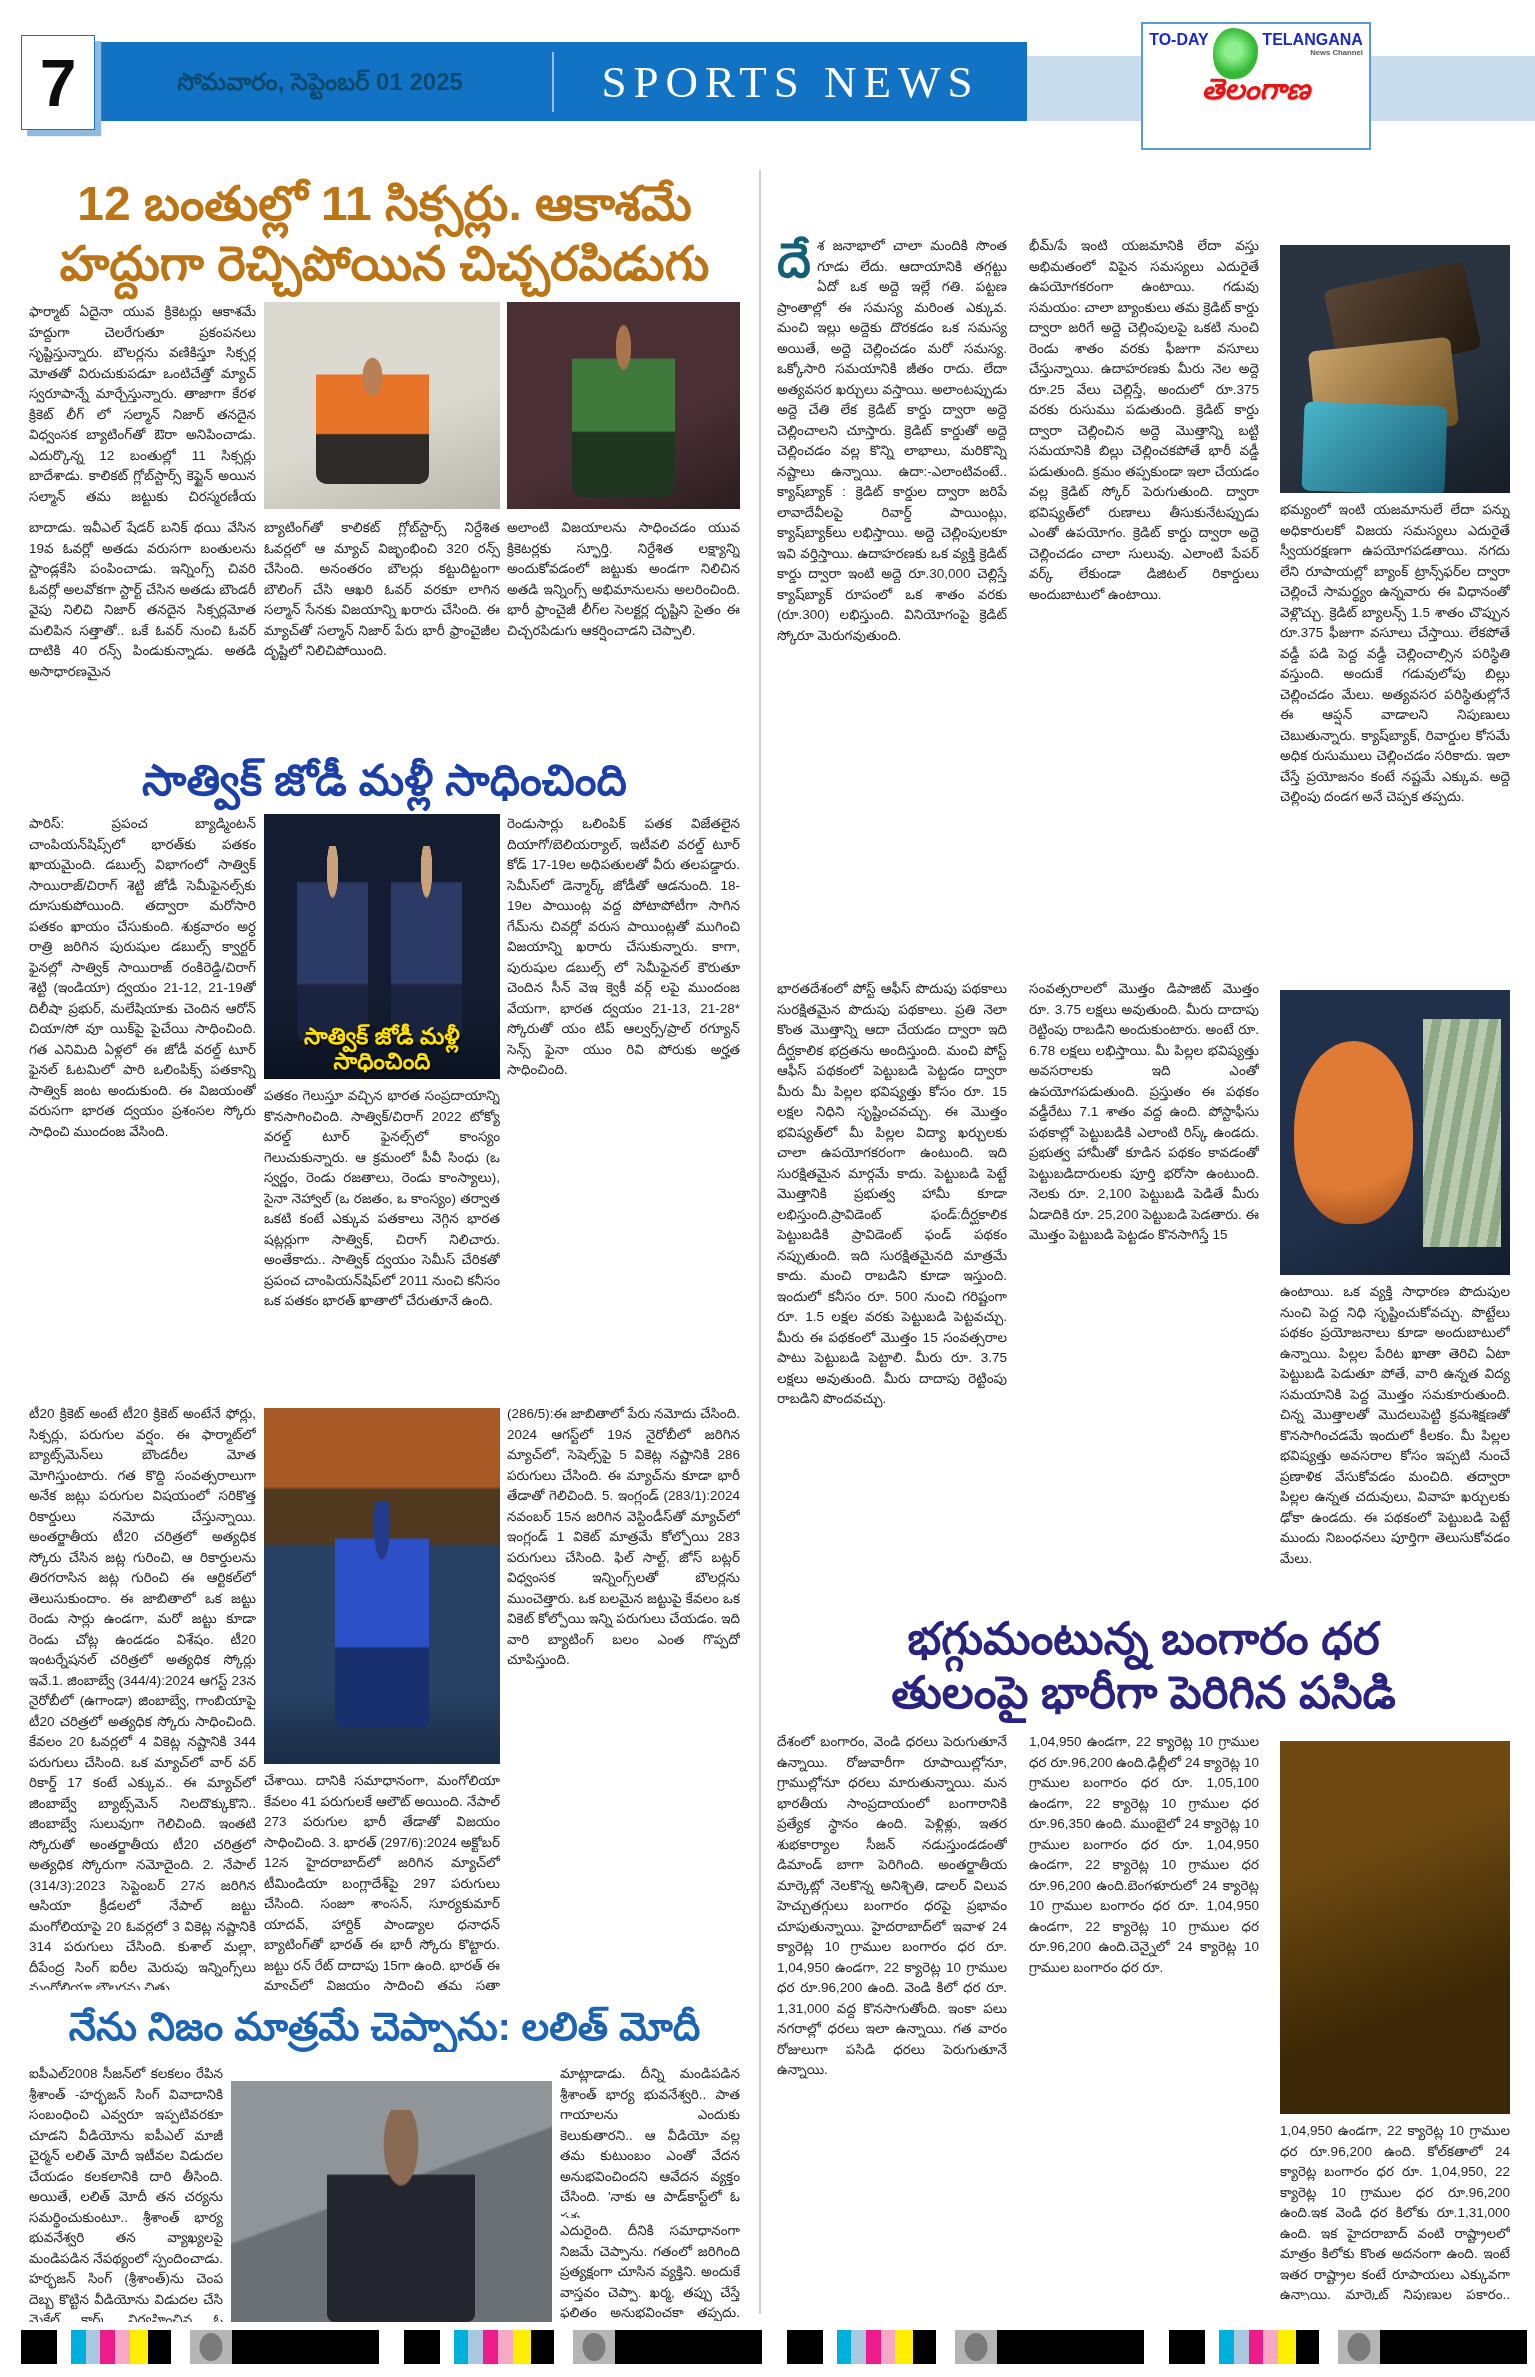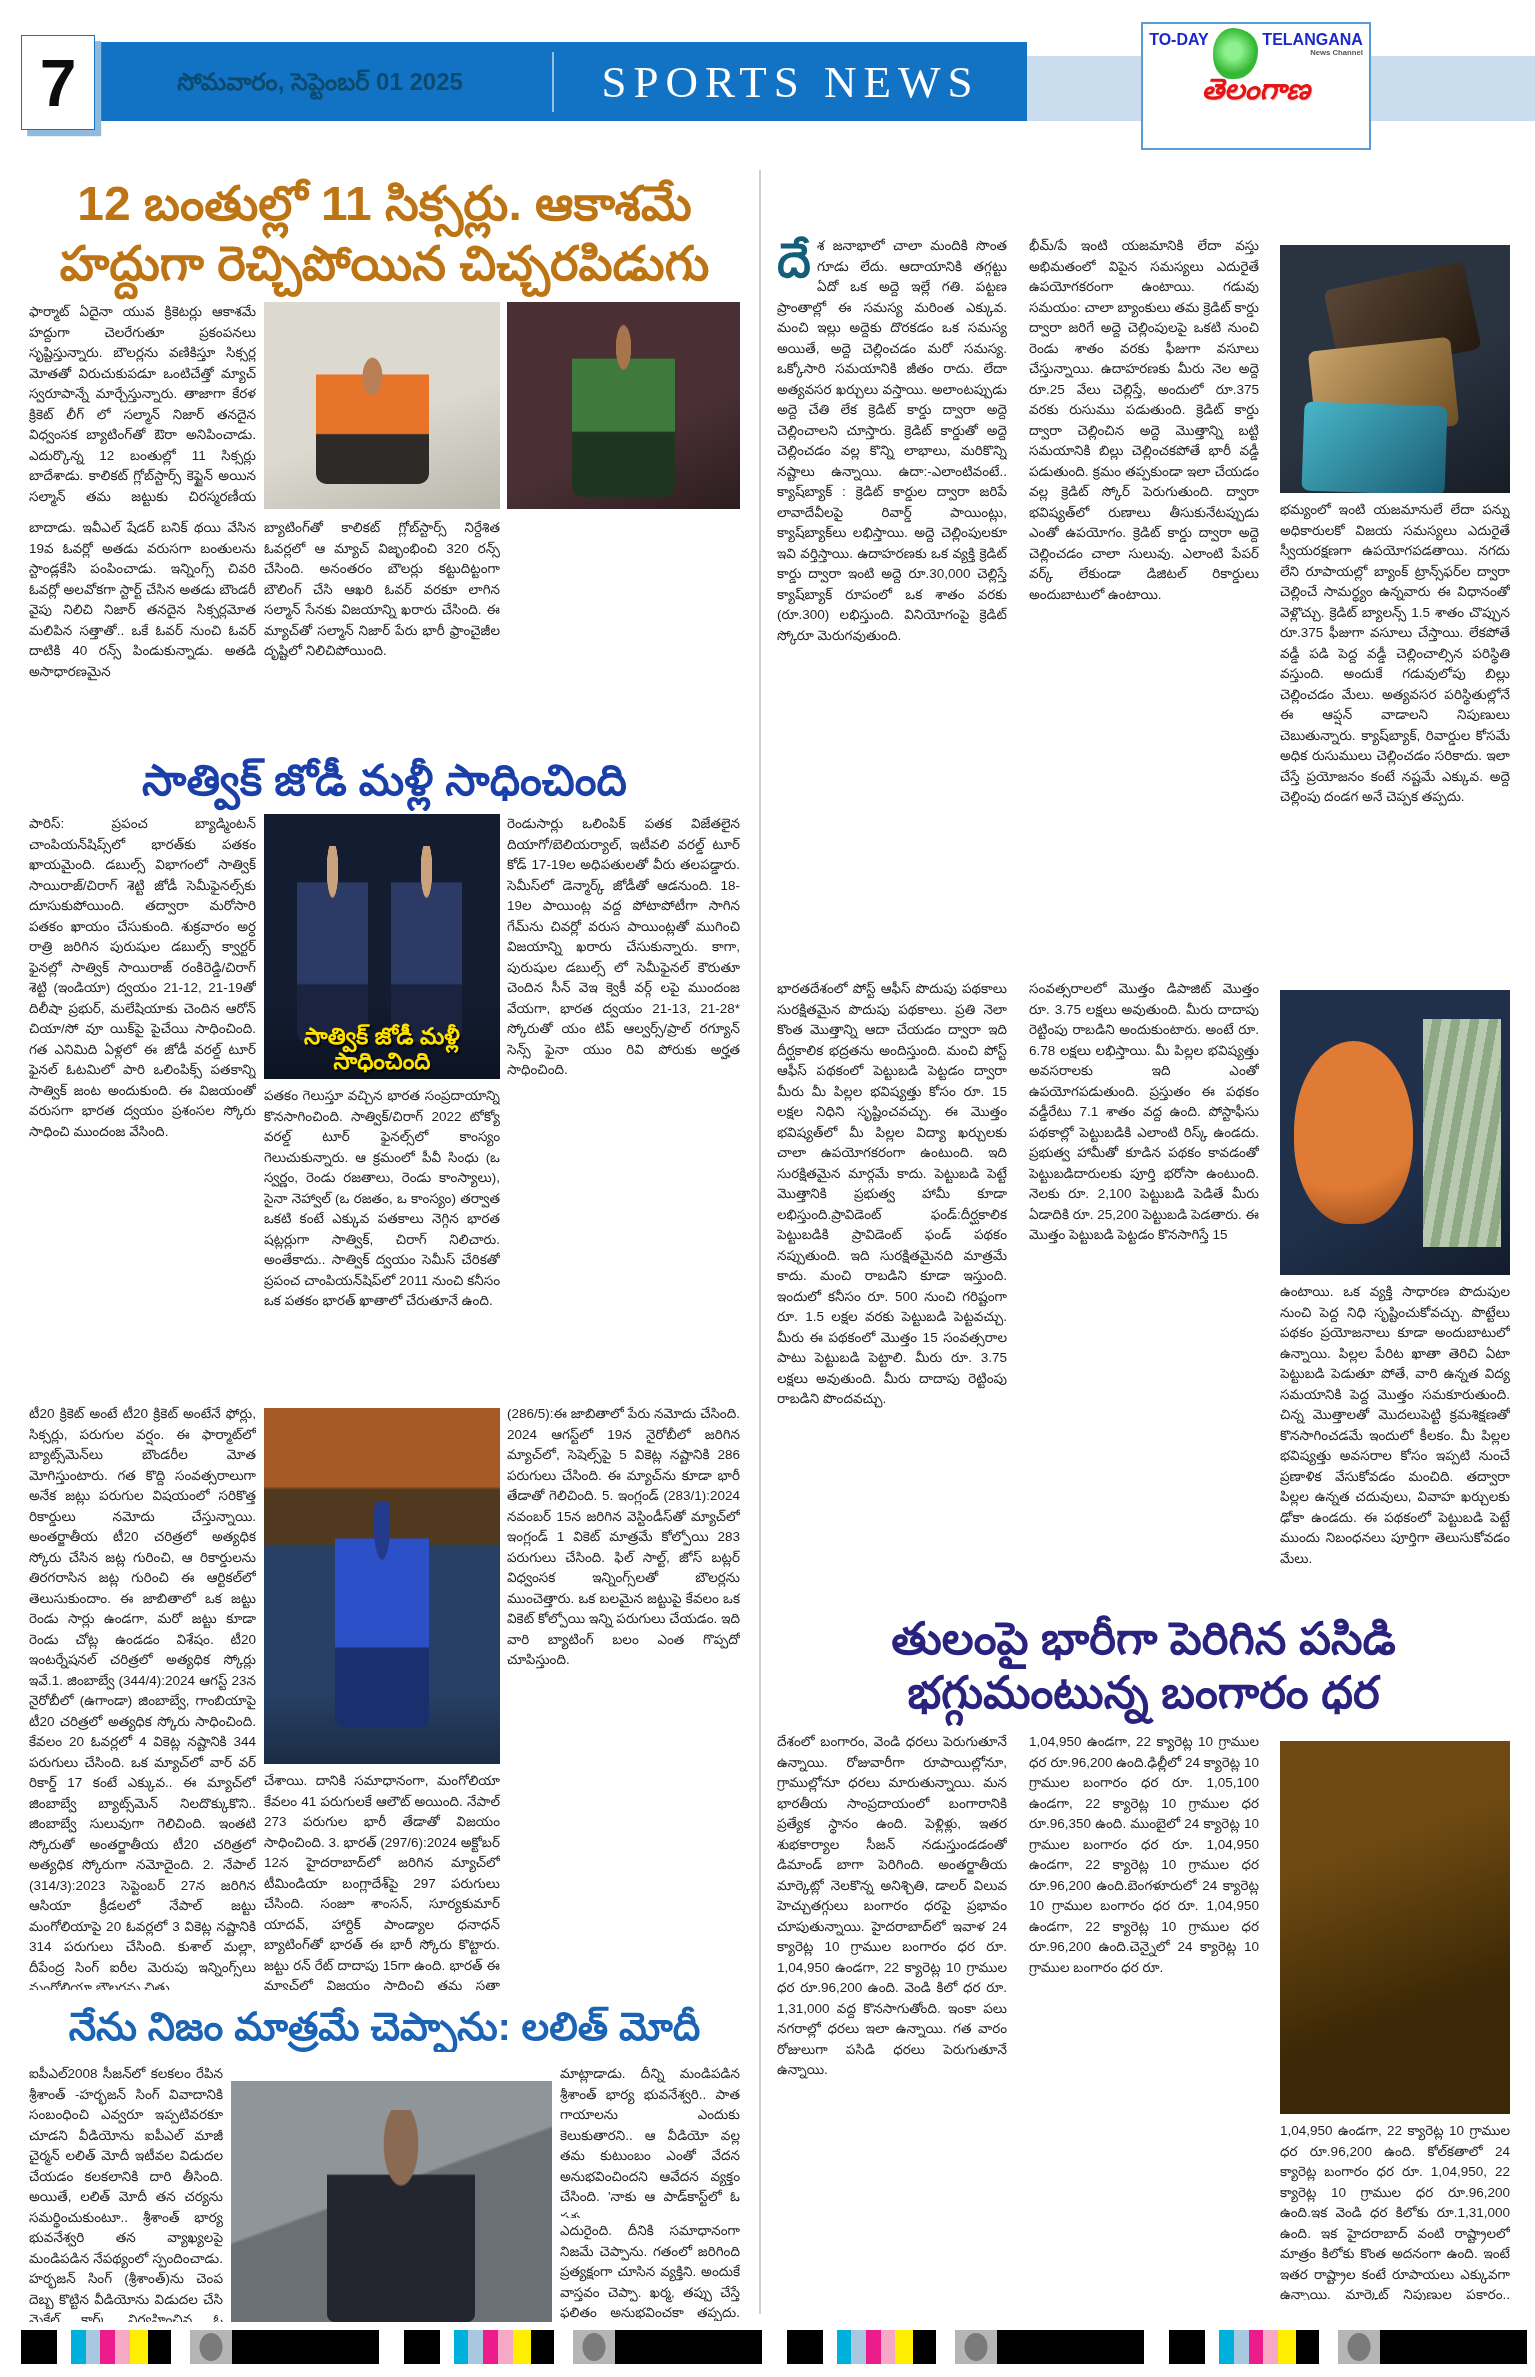--- a/index.html
+++ b/index.html
@@ -126,20 +126,21 @@
   <div class="abs hl h-sixes">12 బంతుల్లో 11 సిక్సర్లు. ఆకాశమే హద్దుగా రెచ్చిపోయిన చిచ్చరపిడుగు</div>
   <div class="abs bt" style="left:29px;top:302px;width:227px;height:207px;">ఫార్మాట్ ఏదైనా యువ క్రికెటర్లు ఆకాశమే హద్దుగా చెలరేగుతూ ప్రకంపనలు సృష్టిస్తున్నారు. బౌలర్లను వణికిస్తూ సిక్సర్ల మోతతో విరుచుకుపడూ ఒంటిచేత్తో మ్యాచ్ స్వరూపాన్నే మార్చేస్తున్నారు. తాజాగా కేరళ క్రికెట్ లీగ్ లో సల్మాన్ నిజార్ తనదైన విధ్వంసక బ్యాటింగ్‌తో ఔరా అనిపించాడు. ఎదుర్కొన్న 12 బంతుల్లో 11 సిక్సర్లు బాదేశాడు. కాలికట్ గ్లోబ్‌స్టార్స్ కెప్టైన్ అయిన సల్మాన్ తమ జట్టుకు చిరస్మరణీయ విజయాన్ని అందించాడు. 14వ ఓవర్లో అతడు క్రీజులోకి వచ్చే సరికి కాలికట్ టీమ్ స్కోర్.. 76/4. కీలక వేళ ఆడిన సల్మాన్ టాప్ గేర్ అతికే.. 12 బంతుల్లో 11 సిక్సర్లు</div>
   <div class="abs ph ph-bat1" style="left:264px;top:302px;width:236px;height:207px;">
       <div class="fig"></div>
     </div>
   <div class="abs ph ph-bat2" style="left:507px;top:302px;width:233px;height:207px;">
       <div class="fig"></div>
     </div>
   <div class="abs bt" style="left:29px;top:518px;width:227px;height:227px;">బాదాడు. ఇవీఎల్ షేడర్ బనిక్ థయి వేసిన 19వ ఓవర్లో అతడు వరుసగా బంతులను స్టాండ్లకేసి పంపించాడు. ఇన్నింగ్స్ చివరి ఓవర్లో అలవోకగా స్టార్ట్ చేసిన అతడు బౌండరీ వైపు నిలిచి నిజార్ తనదైన సిక్సర్లమోత మలిపిన సత్తాతో.. ఒకే ఓవర్ నుంచి ఓవర్ దాటికి 40 రన్స్ పిండుకున్నాడు. అతడి అసాధారణమైన</div>
   <div class="abs bt" style="left:264px;top:518px;width:236px;height:227px;">బ్యాటింగ్‌తో కాలికట్ గ్లోబ్‌స్టార్స్ నిర్దేశిత ఓవర్లలో ఆ మ్యాచ్ విజృంభించి 320 రన్స్ చేసింది. అనంతరం బౌలర్లు కట్టుదిట్టంగా బౌలింగ్ చేసి ఆఖరి ఓవర్ వరకూ లాగిన సల్మాన్ సేనకు విజయాన్ని ఖరారు చేసింది. ఈ మ్యాచ్‌తో సల్మాన్ నిజార్ పేరు భారీ ఫ్రాంచైజీల దృష్టిలో నిలిచిపోయింది.</div>
+  <div class="abs bt" style="left:507px;top:518px;width:233px;height:227px;">అలాంటి విజయాలను సాధించడం యువ క్రికెటర్లకు స్ఫూర్తి. నిర్దేశిత లక్ష్యాన్ని అందుకోవడంలో జట్టుకు అండగా నిలిచిన అతడి ఇన్నింగ్స్ అభిమానులను అలరించింది. భారీ ఫ్రాంచైజీ లీగ్‌ల సెలక్టర్ల దృష్టిని సైతం ఈ చిచ్చరపిడుగు ఆకర్షించాడని చెప్పాలి.</div>
 
   <div class="abs hl h-satwik">సాత్విక్ జోడీ మళ్లీ సాధించింది</div>
   <div class="abs bt" style="left:29px;top:814px;width:227px;height:512px;">పారిస్: ప్రపంచ బ్యాడ్మింటన్ చాంపియన్‌షిప్స్‌లో భారత్‌కు పతకం ఖాయమైంది. డబుల్స్ విభాగంలో సాత్విక్ సాయిరాజ్/చిరాగ్ శెట్టి జోడీ సెమీఫైనల్స్‌కు దూసుకుపోయింది. తద్వారా మరోసారి పతకం ఖాయం చేసుకుంది. శుక్రవారం అర్ధ రాత్రి జరిగిన పురుషుల డబుల్స్ క్వార్టర్ ఫైనల్లో సాత్విక్ సాయిరాజ్ రంకిరెడ్డి/చిరాగ్ శెట్టి (ఇండియా) ద్వయం 21-12, 21-19తో దిలీషా ప్రభుర్, మలేషియాకు చెందిన ఆరోన్ చియా/సో వూ యిక్‌పై పైచేయి సాధించింది. గత ఎనిమిది ఏళ్లలో ఈ జోడీ వరల్డ్ టూర్ ఫైనల్ ఓటమిలో పారి ఒలింపిక్స్ పతకాన్ని సాత్విక్ జంట అందుకుంది. ఈ విజయంతో వరుసగా భారత ద్వయం ప్రశంసల స్కోరు సాధించి ముందంజ వేసింది.</div>
   <div class="abs ph ph-badm" style="left:264px;top:814px;width:236px;height:265px;">
     <div class="fig"></div>
     <div class="fig fig2"></div>
     <div class="ph-cap">సాత్విక్ జోడీ మళ్లీ సాధించింది</div>
   </div>
   <div class="abs bt" style="left:264px;top:1086px;width:236px;height:241px;">పతకం గెలుస్తూ వచ్చిన భారత సంప్రదాయాన్ని కొనసాగించింది. సాత్విక్/చిరాగ్ 2022 టోక్యో వరల్డ్ టూర్ ఫైనల్స్‌లో కాంస్యం గెలుచుకున్నారు. ఆ క్రమంలో పీవీ సింధు (ఒ స్వర్ణం, రెండు రజతాలు, రెండు కాంస్యాలు), సైనా నెహ్వాల్ (ఒ రజతం, ఒ కాంస్యం) తర్వాత ఒకటి కంటే ఎక్కువ పతకాలు నెగ్గిన భారత షట్లర్లుగా సాత్విక్, చిరాగ్ నిలిచారు. అంతేకాదు.. సాత్విక్ ద్వయం సెమీస్ చేరికతో ప్రపంచ చాంపియన్‌షిప్‌లో 2011 నుంచి కనీసం ఒక పతకం భారత్ ఖాతాలో చేరుతూనే ఉంది.</div>
   <div class="abs bt" style="left:507px;top:814px;width:233px;height:512px;">రెండుసార్లు ఒలింపిక్ పతక విజేతలైన దియాగో/బెలియర్యాల్, ఇటీవలి వరల్డ్ టూర్ కోడ్ 17-19ల అధిపతులతో వీరు తలపడ్డారు. సెమీస్‌లో డెన్మార్క్ జోడీతో ఆడనుంది. 18-19ల పాయింట్ల వద్ద పోటాపోటీగా సాగిన గేమ్‌ను చివర్లో వరుస పాయింట్లతో ముగించి విజయాన్ని ఖరారు చేసుకున్నారు. కాగా, పురుషుల డబుల్స్ లో సెమీఫైనల్ కౌరుతూ చెందిన సీన్ వెఇ క్వెకీ వర్గ్ లపై ముందంజ వేయగా, భారత ద్వయం 21-13, 21-28* స్కోరుతో యం టిప్ ఆల్వర్స్/ప్రాల్ రగ్యూన్ సెన్స్ ఫైనా యుం రివి పోరుకు అర్హత సాధించింది.</div>
@@ -172,22 +173,22 @@
 
   <div class="abs bt" style="left:777px;top:979px;width:230px;height:622px;">భారతదేశంలో పోస్ట్ ఆఫీస్ పొదుపు పథకాలు సురక్షితమైన పొదుపు పథకాలు. ప్రతి నెలా కొంత మొత్తాన్ని ఆదా చేయడం ద్వారా ఇది దీర్ఘకాలిక భద్రతను అందిస్తుంది. మంచి పోస్ట్ ఆఫీస్ పథకంలో పెట్టుబడి పెట్టడం ద్వారా మీరు మీ పిల్లల భవిష్యత్తు కోసం రూ. 15 లక్షల నిధిని సృష్టించవచ్చు. ఈ మొత్తం భవిష్యత్‌లో మీ పిల్లల విద్యా ఖర్చులకు చాలా ఉపయోగకరంగా ఉంటుంది. ఇది సురక్షితమైన మార్గమే కాదు. పెట్టుబడి పెట్టే మొత్తానికి ప్రభుత్వ హామీ కూడా లభిస్తుంది.ప్రావిడెంట్ ఫండ్:దీర్ఘకాలిక పెట్టుబడికి ప్రావిడెంట్ ఫండ్ పథకం నప్పుతుంది. ఇది సురక్షితమైనది మాత్రమే కాదు. మంచి రాబడిని కూడా ఇస్తుంది. ఇందులో కనీసం రూ. 500 నుంచి గరిష్టంగా రూ. 1.5 లక్షల వరకు పెట్టుబడి పెట్టవచ్చు. మీరు ఈ పథకంలో మొత్తం 15 సంవత్సరాల పాటు పెట్టుబడి పెట్టాలి. మీరు రూ. 3.75 లక్షలు అవుతుంది. మీరు దాదాపు రెట్టింపు రాబడిని పొందవచ్చు.</div>
   <div class="abs bt" style="left:1029px;top:979px;width:230px;height:622px;">సంవత్సరాలలో మొత్తం డిపాజిట్ మొత్తం రూ. 3.75 లక్షలు అవుతుంది. మీరు దాదాపు రెట్టింపు రాబడిని అందుకుంటారు. అంటే రూ. 6.78 లక్షలు లభిస్తాయి. మీ పిల్లల భవిష్యత్తు అవసరాలకు ఇది ఎంతో ఉపయోగపడుతుంది. ప్రస్తుతం ఈ పథకం వడ్డీరేటు 7.1 శాతం వద్ద ఉంది. పోస్టాఫీసు పథకాల్లో పెట్టుబడికి ఎలాంటి రిస్క్ ఉండదు. ప్రభుత్వ హామీతో కూడిన పథకం కావడంతో పెట్టుబడిదారులకు పూర్తి భరోసా ఉంటుంది. నెలకు రూ. 2,100 పెట్టుబడి పెడితే మీరు ఏడాదికి రూ. 25,200 పెట్టుబడి పెడతారు. ఈ మొత్తం పెట్టుబడి పెట్టడం కొనసాగిస్తే 15</div>
   <div class="abs ph ph-piggy" style="left:1280px;top:990px;width:230px;height:285px;">
     <div class="pot"></div>
     <div class="cash"></div>
   </div>
   <div class="abs bt" style="left:1280px;top:1282px;width:230px;height:319px;">ఉంటాయి. ఒక వ్యక్తి సాధారణ పొదుపుల నుంచి పెద్ద నిధి సృష్టించుకోవచ్చు. పొట్టేలు పథకం ప్రయోజనాలు కూడా అందుబాటులో ఉన్నాయి. పిల్లల పేరిట ఖాతా తెరిచి ఏటా పెట్టుబడి పెడుతూ పోతే, వారి ఉన్నత విద్య సమయానికి పెద్ద మొత్తం సమకూరుతుంది. చిన్న మొత్తాలతో మొదలుపెట్టి క్రమశిక్షణతో కొనసాగించడమే ఇందులో కీలకం. మీ పిల్లల భవిష్యత్తు అవసరాల కోసం ఇప్పటి నుంచే ప్రణాళిక వేసుకోవడం మంచిది. తద్వారా పిల్లల ఉన్నత చదువులు, వివాహ ఖర్చులకు ఢోకా ఉండదు. ఈ పథకంలో పెట్టుబడి పెట్టే ముందు నిబంధనలు పూర్తిగా తెలుసుకోవడం మేలు.</div>
 
   <div class="abs hl h-gold">
+    <div>భగ్గుమంటున్న బంగారం ధర</div>
     <div>తులంపై భారీగా పెరిగిన పసిడి</div>
-    <div>భగ్గుమంటున్న బంగారం ధర</div>
   </div>
   <div class="abs bt" style="left:777px;top:1732px;width:230px;height:568px;">దేశంలో బంగారం, వెండి ధరలు పెరుగుతూనే ఉన్నాయి. రోజువారీగా రూపాయిల్లోనూ, గ్రాముల్లోనూ ధరలు మారుతున్నాయి. మన భారతీయ సాంప్రదాయంలో బంగారానికి ప్రత్యేక స్థానం ఉంది. పెళ్లిళ్లు, ఇతర శుభకార్యాల సీజన్ నడుస్తుండడంతో డిమాండ్ బాగా పెరిగింది. అంతర్జాతీయ మార్కెట్లో నెలకొన్న అనిశ్చితి, డాలర్ విలువ హెచ్చుతగ్గులు బంగారం ధరపై ప్రభావం చూపుతున్నాయి. హైదరాబాద్‌లో ఇవాళ 24 క్యారెట్ల 10 గ్రాముల బంగారం ధర రూ. 1,04,950 ఉండగా, 22 క్యారెట్ల 10 గ్రాముల ధర రూ.96,200 ఉంది. వెండి కిలో ధర రూ. 1,31,000 వద్ద కొనసాగుతోంది. ఇంకా పలు నగరాల్లో ధరలు ఇలా ఉన్నాయి. గత వారం రోజులుగా పసిడి ధరలు పెరుగుతూనే ఉన్నాయి.</div>
   <div class="abs bt" style="left:1029px;top:1732px;width:230px;height:568px;">1,04,950 ఉండగా, 22 క్యారెట్ల 10 గ్రాముల ధర రూ.96,200 ఉంది.ఢిల్లీలో 24 క్యారెట్ల 10 గ్రాముల బంగారం ధర రూ. 1,05,100 ఉండగా, 22 క్యారెట్ల 10 గ్రాముల ధర రూ.96,350 ఉంది. ముంబైలో 24 క్యారెట్ల 10 గ్రాముల బంగారం ధర రూ. 1,04,950 ఉండగా, 22 క్యారెట్ల 10 గ్రాముల ధర రూ.96,200 ఉంది.బెంగళూరులో 24 క్యారెట్ల 10 గ్రాముల బంగారం ధర రూ. 1,04,950 ఉండగా, 22 క్యారెట్ల 10 గ్రాముల ధర రూ.96,200 ఉంది.చెన్నైలో 24 క్యారెట్ల 10 గ్రాముల బంగారం ధర రూ.</div>
   <div class="abs ph ph-gold" style="left:1280px;top:1741px;width:230px;height:373px;">
       <div class="g1"></div>
     </div>
   <div class="abs bt" style="left:1280px;top:2121px;width:230px;height:179px;">1,04,950 ఉండగా, 22 క్యారెట్ల 10 గ్రాముల ధర రూ.96,200 ఉంది. కోల్‌కతాలో 24 క్యారెట్ల బంగారం ధర రూ. 1,04,950, 22 క్యారెట్ల 10 గ్రాముల ధర రూ.96,200 ఉంది.ఇక వెండి ధర కిలోకు రూ.1,31,000 ఉంది. ఇక హైదరాబాద్ వంటి రాష్ట్రాలలో మాత్రం కిలోకు కొంత అదనంగా ఉంది. ఇంటే ఇతర రాష్ట్రాల కంటే రూపాయలు ఎక్కువగా ఉన్నాయి. మార్కెట్ నిపుణుల ప్రకారం.. బంగారం ధరల డిమాండ్ మరింత పెరుగుతుందని అంచనా.</div>
 
   <div class="abs pbar">
       <div class="pb-group">

